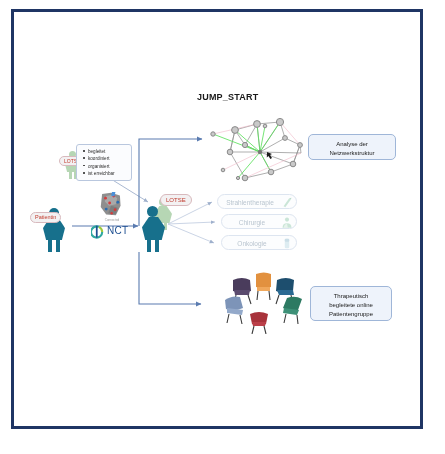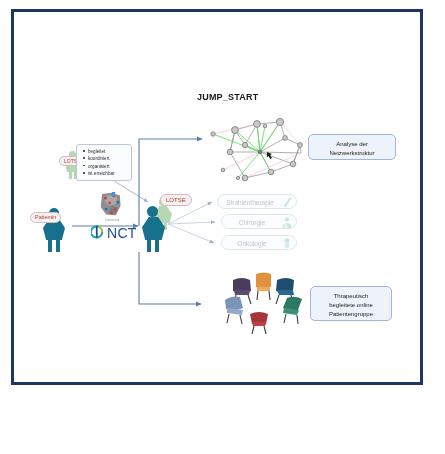--- a/index.html
+++ b/index.html
@@ -6,21 +6,21 @@
   html,body{margin:0;padding:0;}
   body{
     width:445px;height:454px;
     background:#ffffff;
     font-family:"Liberation Sans", sans-serif;
     overflow:hidden;
   }
   #slide-frame{
     position:absolute;
     left:11px;top:9px;
-    width:412px;height:376px;
+    width:412px;height:420px;
     border:3px solid #1f3564;
     background:#ffffff;
     box-sizing:border-box;
   }
   #canvas{
     position:absolute;inset:0;
     overflow:hidden;
   }
   .abs{position:absolute;}
 
@@ -106,21 +106,21 @@
   
   #nct-block{left:73px;top:180px;width:50px;}
   #nct-map-icon{position:absolute;left:10px;top:0;width:28px;height:26px;}
   #nct-caption{
     position:absolute;left:4px;top:26px;width:42px;
     text-align:center;font-size:3px;color:#9a9a9a;
   }
   #nct-logo{position:absolute;left:4px;top:32px;width:48px;height:16px;}
   #nct-wordmark{
     position:absolute;left:20px;top:33px;
-    font-size:14px;color:#1d4f91;font-weight:500;letter-spacing:.3px;
+    font-size:10px;color:#1d4f91;font-weight:500;letter-spacing:.3px;
   }
 
   
   .treat-pill{
     position:absolute;
     height:15px;width:80px;
     border:1px solid #dde5f0;
     border-radius:8px;
     background:#fcfdfe;
     box-sizing:border-box;

